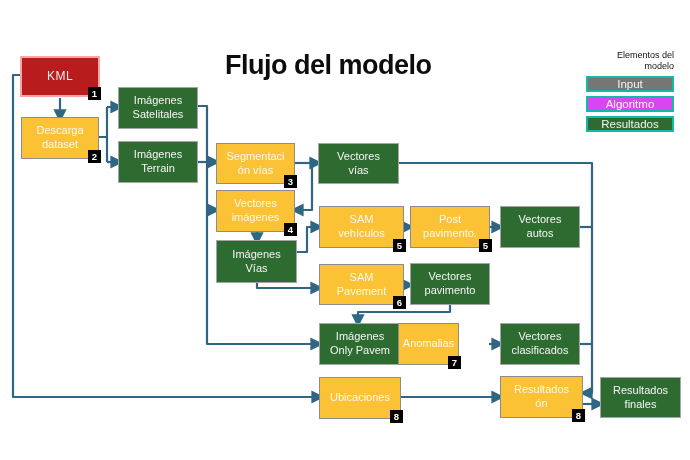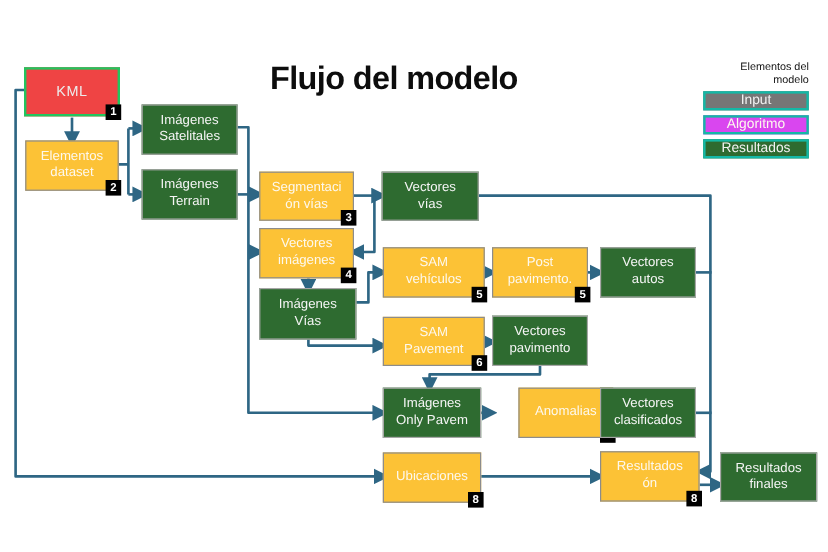--- a/index.html
+++ b/index.html
@@ -10,21 +10,21 @@
   .title{
     position:absolute;left:225px;top:50px;width:290px;text-align:left;
     font-size:27px;font-weight:bold;color:#0d0d0d;letter-spacing:-0.5px;
   }
   .connector-layer{position:absolute;left:0;top:0;z-index:1;}
   .node{
     position:absolute;z-index:2;box-sizing:border-box;
     display:flex;align-items:center;justify-content:center;text-align:center;
   }
   .node-label{white-space:pre-line;font-size:11px;line-height:1.25;}
-  .input{background:#ef4444;border:2px solid #22c55e;}
+  .input{background:#b91c1c;border:2px solid #fca5a5;}
   .input .node-label{color:#ececec;font-size:12px;letter-spacing:0.5px;}
   .algoritmo{background:#FCC236;border:1px solid #8C8C8C;}
   .algoritmo .node-label{color:#fdf8ee;}
   .resultados{background:#2E6B30;border:1px solid #A6A6A6;}
   .resultados .node-label{color:#f5f5f5;}
   .badge{
     position:absolute;right:-3px;bottom:-5px;width:13px;height:13px;
     background:#000000;color:#ffffff;font-size:9.5px;font-weight:bold;
     display:flex;align-items:center;justify-content:center;z-index:3;
   }
@@ -82,21 +82,21 @@
       <path d="M583,404 H594" marker-end="url(#arw)"></path>
     </g>
   </svg>
 
   <div class="node input" style="left:20px;top:56px;width:80px;height:41px">
     <span class="node-label">KML</span>
     <span class="badge">1</span>
   </div>
 
   <div class="node algoritmo" style="left:21px;top:117px;width:78px;height:42px">
-    <span class="node-label">Elementos
+    <span class="node-label">Descarga
 dataset</span>
     <span class="badge">2</span>
   </div>
 
   <div class="node resultados" style="left:118px;top:87px;width:80px;height:42px">
     <span class="node-label">Imágenes
 Satelitales</span>
   </div>
 
   <div class="node resultados" style="left:118px;top:141px;width:80px;height:42px">
@@ -152,21 +152,21 @@
   <div class="node resultados" style="left:410px;top:263px;width:80px;height:42px">
     <span class="node-label">Vectores
 pavimento</span>
   </div>
 
   <div class="node resultados" style="left:319px;top:323px;width:82px;height:42px">
     <span class="node-label">Imágenes
 Only Pavem</span>
   </div>
 
-  <div class="node algoritmo" style="left:432px;top:323px;width:79px;height:42px">
+  <div class="node algoritmo" style="left:398px;top:323px;width:61px;height:42px">
     <span class="node-label">Anomalias</span>
     <span class="badge">7</span>
   </div>
 
   <div class="node resultados" style="left:500px;top:323px;width:80px;height:42px">
     <span class="node-label">Vectores
 clasificados</span>
   </div>
 
   <div class="node algoritmo" style="left:319px;top:377px;width:82px;height:42px">

